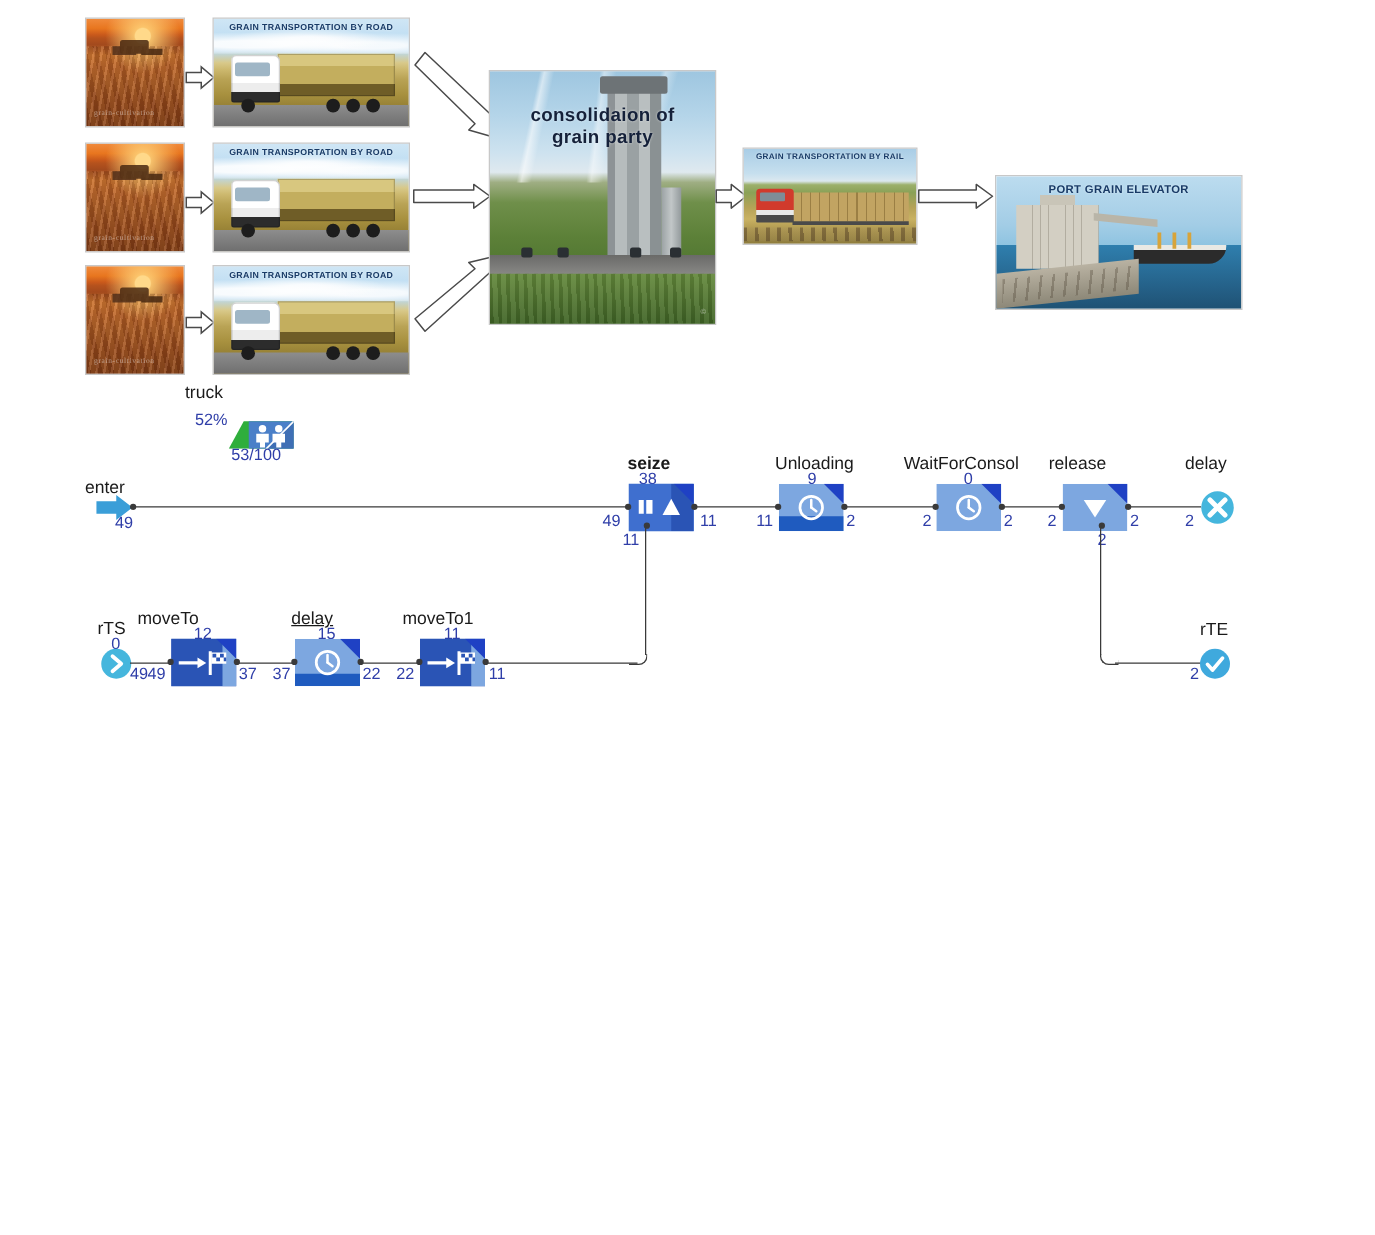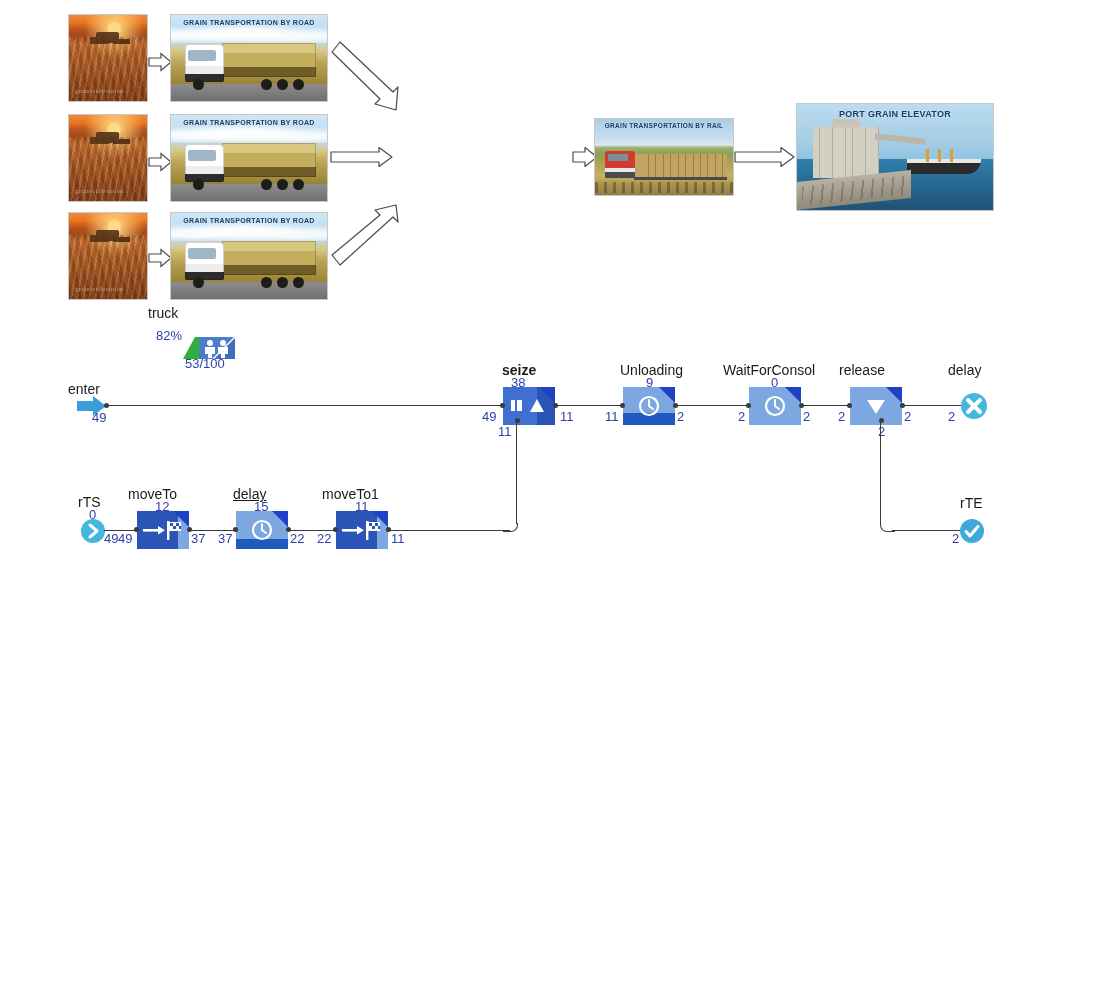--- a/index.html
+++ b/index.html
@@ -177,20 +177,21 @@
     position:absolute; left:0; right:0; bottom:3%; height:14%;
     background:
       repeating-linear-gradient(88deg, rgba(90,70,45,.55) 0 3px, rgba(160,140,100,.2) 3px 9px);
   }
 
   
   .ph-port{
     background: linear-gradient(to bottom,
       #bcdcef 0%, #a9d1e8 30%, #7fbedf 44%,
       #3f87b5 52%, #2e6e9c 70%, #2a6characters 70%, #265f88 100%);
+    margin-top: 37px;
   }
   .ph-port .sky{
     position:absolute; left:0; right:0; top:0; height:52%;
     background: linear-gradient(to bottom,#bcdcef,#a3cde6 70%, #8fc4e1 100%);
   }
   .ph-port .sea{
     position:absolute; left:0; right:0; top:52%; bottom:0;
     background: linear-gradient(to bottom,#2f7fae,#245f86 70%, #1f5274 100%);
   }
   .ph-port .elev{
@@ -376,20 +377,34 @@
       <path d="M1,6 L49,6 L49,1.5 L62,11 L49,20.5 L49,16 L1,16 Z" fill="#ffffff" stroke="#4a4a4a" stroke-width="1.2" stroke-linejoin="round"></path>
     </svg>
   </div>
 
   <div class="barrow" style="left:330px; top:205px;">
     <svg width="70" height="62" viewBox="0 0 70 62">
       <path d="M2,50 L10,60 L63,12 L68,17 L66,0 L45,5 L50,10 Z" fill="#ffffff" stroke="#4a4a4a" stroke-width="1.2" stroke-linejoin="round"></path>
     </svg>
   </div>
 
+  <div class="photo ph-silo" style="left:391px; top:56px; width:182px; height:204px;">
+    <div class="streaks"></div>
+    <div class="tower"></div>
+    <div class="tower2"></div>
+    <div class="road"></div>
+    <div class="car" style="left:14%"></div>
+    <div class="car" style="left:30%"></div>
+    <div class="car" style="left:62%"></div>
+    <div class="car" style="left:80%"></div>
+    <div class="grass"></div>
+    <div class="caption dark" style="top:27px; font-size:15px;">consolidaion of</div>
+    <div class="caption dark" style="top:44px; font-size:15px;">grain party</div>
+    <div class="wm">©</div>
+  </div>
 
   <div class="barrow" style="left:572px; top:146px;">
     <svg width="26" height="22" viewBox="0 0 26 22">
       <path d="M1,6 L13,6 L13,1.5 L25,11 L13,20.5 L13,16 L1,16 Z" fill="#ffffff" stroke="#4a4a4a" stroke-width="1.2" stroke-linejoin="round"></path>
     </svg>
   </div>
 
   <div class="photo ph-train" style="left:594px; top:118px; width:140px; height:78px;">
     <div class="rails"></div>
     <div class="cars"></div>
@@ -411,21 +426,21 @@
     <div class="conveyor"></div>
     <div class="ship"></div>
     <div class="crane" style="left:66%"></div>
     <div class="crane" style="left:72%"></div>
     <div class="crane" style="left:78%"></div>
     <div class="pier"></div>
     <div class="caption" style="font-size:9px; top:5px;">PORT GRAIN ELEVATOR</div>
   </div>
 
   <div class="fc-label" style="left:148px; top:305px;">truck</div>
-  <div class="fc-count" style="left:156px; top:328px;">82%</div>
+  <div class="fc-count" style="left:156px; top:328px;">52%</div>
   <div class="res-icon" style="left:183px; top:333px;">
     <svg width="52" height="26" viewBox="0 0 52 26">
       <polygon points="0,26 12,4 52,4 52,26" fill="#2fae3c"></polygon>
       <rect x="16" y="4" width="36" height="22" fill="#4a7fc8"></rect>
       <path d="M52,4 L30,26 L52,26 Z" fill="#3f6fb5"></path>
       <g fill="#ffffff">
         <circle cx="27" cy="10" r="3"></circle>
         <path d="M22,14 h10 v7 h-3 v4 h-4 v-4 h-3 z"></path>
         <circle cx="40" cy="10" r="3"></circle>
         <path d="M35,14 h10 v7 h-3 v4 h-4 v-4 h-3 z"></path>
@@ -560,21 +575,21 @@
   <div style="position:absolute; left:80px; top:518px;">
     <svg width="26" height="26" viewBox="0 0 26 26">
       <circle cx="13" cy="13" r="12" fill="#45b6dd"></circle>
       <path d="M10,7 L17,13 L10,19" stroke="#ffffff" stroke-width="3" fill="none" stroke-linecap="round" stroke-linejoin="round"></path>
     </svg>
   </div>
   <div class="fc-count" style="left:104px; top:531px;">49</div>
 
   <div class="line hline" style="left:104px; top:530px; width:33px;"></div>
 
-  <div class="fc-label" style="left:128px; top:486px;">moveTo</div>
+  <div class="fc-label" style="left:110px; top:486px;">moveTo</div>
   <div class="fc-count" style="left:155px; top:499px;">12</div>
   <div class="fc-block" style="left:137px; top:511px; background:#2a54b5;">
     <div class="fc-ico">
       <svg width="52" height="38" viewBox="0 0 52 38">
         <rect x="0" y="0" width="52" height="38" fill="#2a54b5"></rect>
         <rect x="41" y="0" width="11" height="38" fill="#7da7e0"></rect>
         <g fill="#ffffff">
           <rect x="6" y="18" width="16" height="2.6"></rect>
           <polygon points="21,15 28,19.3 21,23.6"></polygon>
           <rect x="30" y="10" width="2.4" height="19"></rect>

